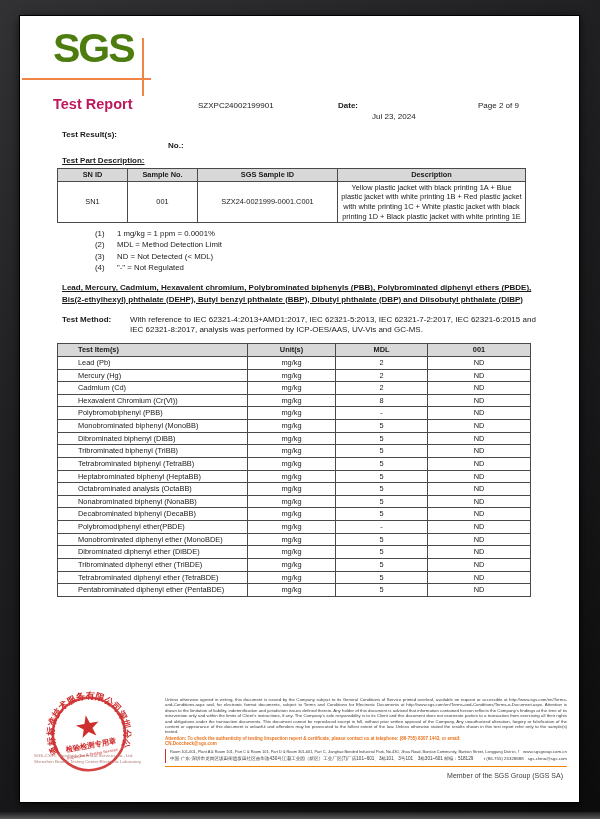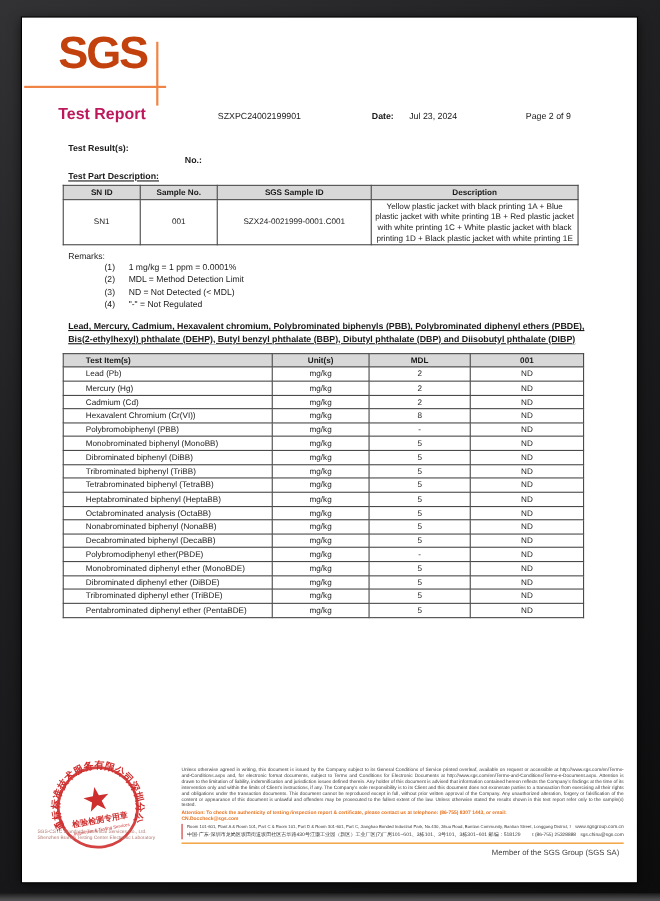--- a/index.html
+++ b/index.html
@@ -6,31 +6,31 @@
   html,body { width:600px; height:819px; background:#0f0f10; font-family:"Liberation Sans", sans-serif; }
   .frame { position:relative; width:600px; height:819px;
     background:linear-gradient(145deg,#323234 0%,#202022 35%,#161618 70%,#0c0c0d 100%); overflow:hidden; }
   .frame::after { content:''; position:absolute; left:0; right:0; bottom:0; height:7px;
     background:linear-gradient(#1c1c1d,#58585a); }
   .page { position:absolute; left:20px; top:16px; width:559px; height:786px; background:#ffffff;
     box-shadow:0 0 0 1px #000, 0 2px 10px rgba(0,0,0,.75); padding-top:10px; }
 
   
   .logo-wrap { position:relative; height:68px; }
-  .sgs-logo { position:absolute; left:33px; top:2px; font-size:41px; font-weight:bold; color:#c2410c;
+  .sgs-logo { position:absolute; left:33px; top:2px; font-size:41px; font-weight:bold; color:#4d7c0f;
     letter-spacing:-2px; line-height:1; }
   .cross-h { position:absolute; left:2px; top:52px; width:129px; height:1.5px; background:#f08446; }
   .cross-v { position:absolute; left:122px; top:12px; width:1.5px; height:58px; background:#f08446; }
 
   .title-row { position:relative; height:24px; font-size:8px; color:#1a1a1a; }
   .doc-title { position:absolute; left:33px; top:2px; font-size:14.5px; font-weight:bold; color:#be185d; }
   .no-label   { position:absolute; left:148px; top:7px; font-weight:bold;margin-top:40px; }
   .no-value   { position:absolute; left:178px; top:7px; }
   .date-label { position:absolute; left:318px; top:7px; font-weight:bold; }
-  .date-value { position:absolute; left:352px; top:7px; }
+  .date-value { position:absolute; left:352px; top:18px; }
   .page-num   { position:absolute; left:458px; top:7px; }
 
   .content { padding:0 26px 0 42px; color:#1a1a1a; }
   .sec-label { margin-top:12px; font-size:8px; font-weight:bold; }
   .part-label { margin-top:17px; font-size:8px; font-weight:bold; text-decoration:underline; }
 
   table { border-collapse:collapse; table-layout:fixed;border-radius:26px; }
   th,td { border:1px solid #4a4a4a; font-size:7.4px; line-height:1.3; padding:1px 3px; vertical-align:middle; }
   th { background:#d8d8d8; font-weight:bold; }
   .t1 { margin:3px 0 0 -5px; width:468px; }
@@ -115,41 +115,44 @@
             <tr>
               <td>SN1</td>
               <td>001</td>
               <td>SZX24-0021999-0001.C001</td>
               <td>Yellow plastic jacket with black printing 1A + Blue plastic jacket with white printing 1B + Red plastic jacket with white printing 1C + White plastic jacket with black printing 1D + Black plastic jacket with white printing 1E</td>
             </tr>
           </tbody>
       </table>
 
       <div class="remarks">
-        <div style="font-weight:normal;">Remarks:</div>
         <div class="remark-line">
           <span class="num">(1)</span>
           <span>1 mg/kg = 1 ppm = 0.0001%</span>
         </div>
         <div class="remark-line">
           <span class="num">(2)</span>
           <span>MDL = Method Detection Limit</span>
         </div>
         <div class="remark-line">
           <span class="num">(3)</span>
           <span>ND = Not Detected (&lt; MDL)</span>
         </div>
         <div class="remark-line">
           <span class="num">(4)</span>
           <span>"-" = Not Regulated</span>
         </div>
       </div>
 
       <p class="analyte">Lead, Mercury, Cadmium, Hexavalent chromium, Polybrominated biphenyls (PBB), Polybrominated diphenyl ethers (PBDE), Bis(2-ethylhexyl) phthalate (DEHP), Butyl benzyl phthalate (BBP), Dibutyl phthalate (DBP) and Diisobutyl phthalate (DIBP)</p>
 
+      <div class="method">
+        <span class="lbl">Test Method:</span>
+        <span class="txt">With reference to IEC 62321-4:2013+AMD1:2017, IEC 62321-5:2013, IEC 62321-7-2:2017, IEC 62321-6:2015 and IEC 62321-8:2017, analysis was performed by ICP-OES/AAS, UV-Vis and GC-MS.</span>
+      </div>
 
       <table class="t2">
         <colgroup>
             <col>
             <col>
             <col>
             <col>
           </colgroup>
         <thead>
             <tr>
@@ -251,20 +254,26 @@
               <td>ND</td>
             </tr>
             <tr>
               <td>Dibrominated diphenyl ether (DiBDE)</td>
               <td>mg/kg</td>
               <td>5</td>
               <td>ND</td>
             </tr>
             <tr>
               <td>Tribrominated diphenyl ether (TriBDE)</td>
+              <td>mg/kg</td>
+              <td>5</td>
+              <td>ND</td>
+            </tr>
+            <tr>
+              <td>Tetrabrominated diphenyl ether (TetraBDE)</td>
               <td>mg/kg</td>
               <td>5</td>
               <td>ND</td>
             </tr>
             <tr>
               <td>Pentabrominated diphenyl ether (PentaBDE)</td>
               <td>mg/kg</td>
               <td>5</td>
               <td>ND</td>
             </tr>

